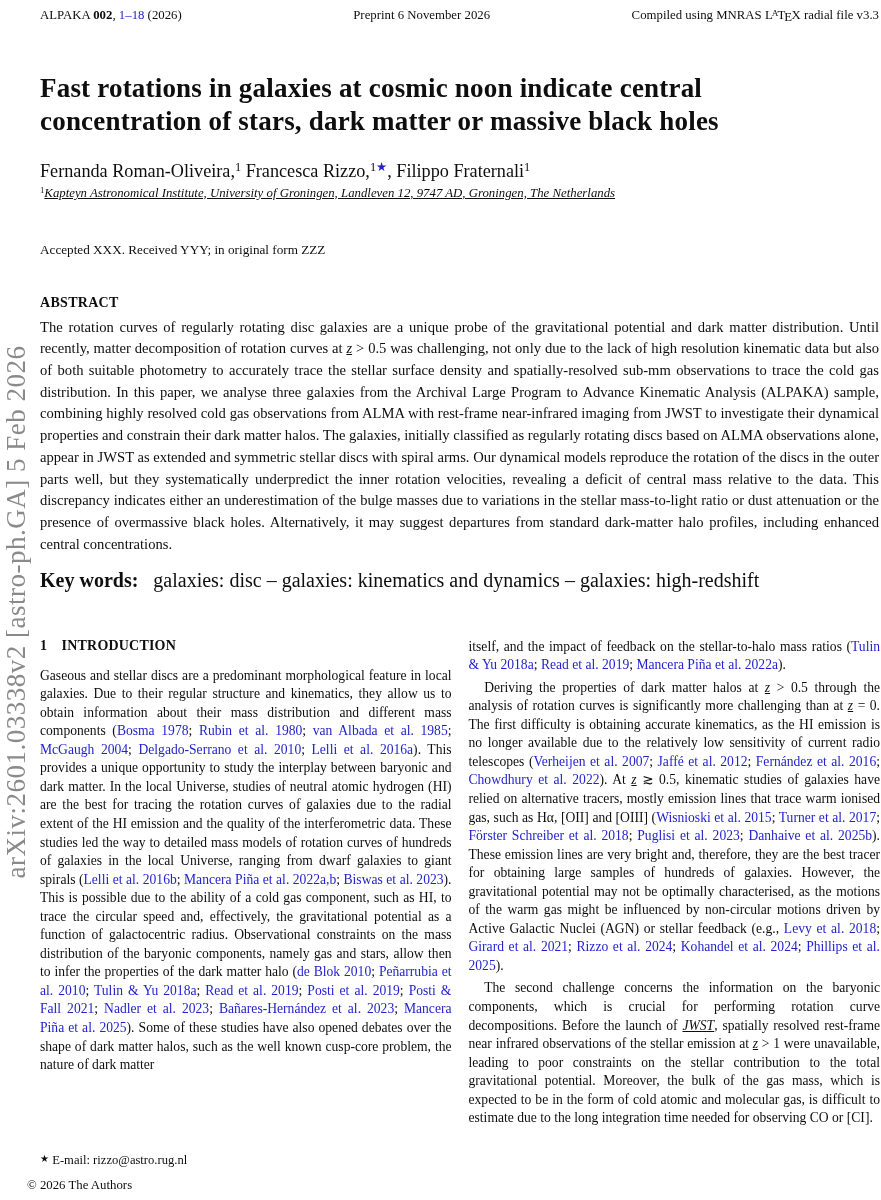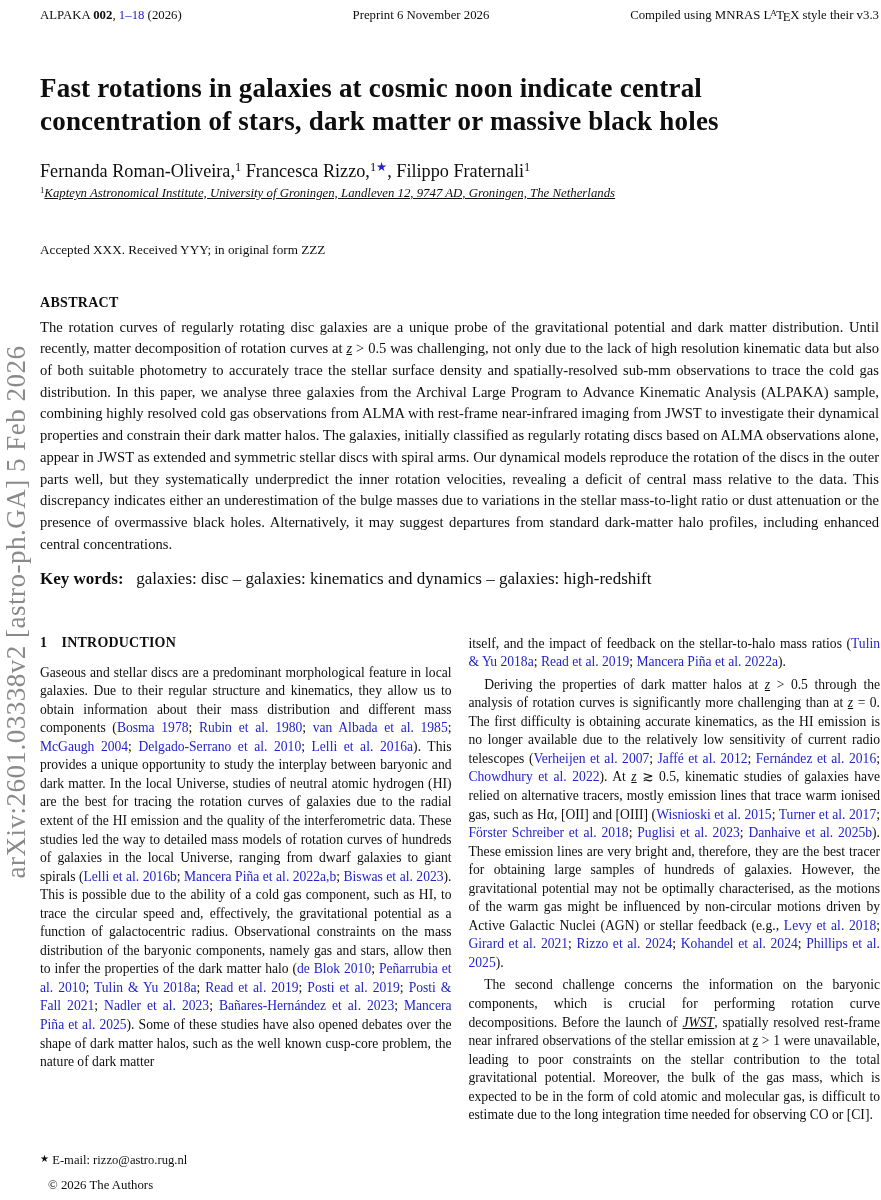--- a/index.html
+++ b/index.html
@@ -29,52 +29,52 @@
     line-height:1.2; letter-spacing:0.2px;
   }
   .authors { margin:23px 0 0 40px; font-size:18.2px; }
   .affil { margin:3px 0 0 40px; font-size:12.8px; }
   .affil .s-i, .affil span:not(.s-sup) { font-style:italic; }
   .dates { margin:41px 0 0 40px; font-size:13.2px; }
   
   .abs { margin:37px 2px 0 40px; }
   .abs-head { font-weight:bold; font-size:14px; letter-spacing:0.3px; }
   .abs-body { margin:6px 0 0 0; font-size:14.6px; line-height:1.49; text-align:justify; }
-  .keywords { margin:13px 2px 0 40px; font-size:17px; }
+  .keywords { margin:13px 2px 0 40px; font-size:20px; }
   
   .cols { display:flex; gap:17px; margin:46px 1px 0 40px; }
   .col { flex:1 1 0; min-width:0; }
   .sec-head { font-size:14px; font-weight:bold; margin:0 0 13px 0; letter-spacing:0.2px; }
   .col p {
     margin:0 0 3px 0; font-size:13.6px; line-height:1.365;
     text-align:justify; hyphens:auto; -webkit-hyphens:auto;
   }
   .col p.indent { text-indent:1.15em; }
   .col p.gap { margin-top:4px; }
   
   .footnote { position:absolute; left:40px; bottom:32px; font-size:12.6px; }
-  .copyright { position:absolute; left:48px; bottom:7px; font-size:12.8px; }
+  .copyright { position:absolute; left:27px; bottom:7px; font-size:12.8px; }
   
   .s-link { color:var(--link); }
   .s-b { font-weight:bold; }
   .s-i { font-style:italic;text-decoration:underline; }
   .s-sup { font-size:0.68em; vertical-align:0.45em; }
   .s-fstar { font-size:0.8em; vertical-align:0.18em; }
   .s-lA { font-size:0.72em; vertical-align:0.28em; margin-left:-0.12em; margin-right:-0.08em; }
   .s-lE { vertical-align:-0.18em; margin-left:-0.1em; margin-right:-0.03em; }
 </style>
 </head>
 <body>
 
 <div class="page">
 
   <div class="hdr">
     <div><span>ALPAKA </span><span class="s-b">002</span><span>, </span><span class="s-link">1–18</span><span> (2026)</span></div>
     <div class="mid">Preprint 6 November 2026</div>
-    <div><span>Compiled using MNRAS L</span><span class="s-lA">A</span><span>T</span><span class="s-lE">E</span><span>X style their v3.3</span></div>
+    <div><span>Compiled using MNRAS L</span><span class="s-lA">A</span><span>T</span><span class="s-lE">E</span><span>X radial file v3.3</span></div>
   </div>
 
   <div class="watermark">arXiv:2601.03338v2  [astro-ph.GA]  5 Feb 2026</div>
 
   <h1 class="title">Fast rotations in galaxies at cosmic noon indicate central concentration of stars, dark matter or massive black holes</h1>
 
   <div class="authors"><span>Fernanda Roman-Oliveira,</span><span class="s-sup">1</span><span> Francesca Rizzo,</span><span class="s-sup">1</span><span class="s-sup s-link">★</span><span>, Filippo Fraternali</span><span class="s-sup">1</span></div>
 
   <div class="affil"><span class="s-sup">1</span><span class="s-i">Kapteyn Astronomical Institute, University of Groningen, Landleven 12, 9747 AD, Groningen, The Netherlands</span></div>
 

